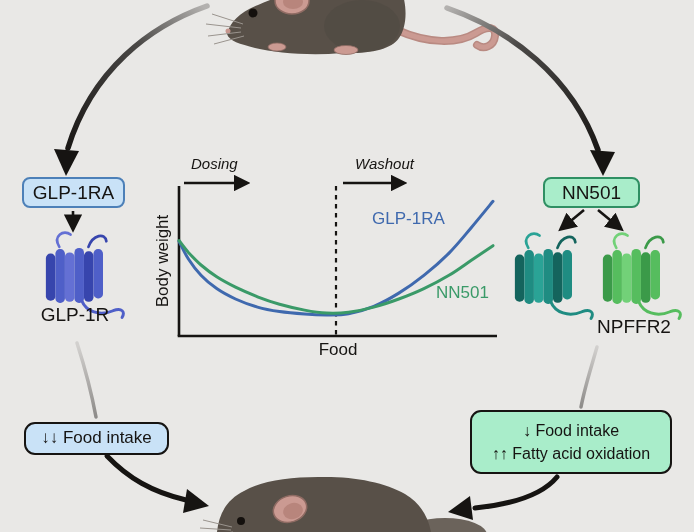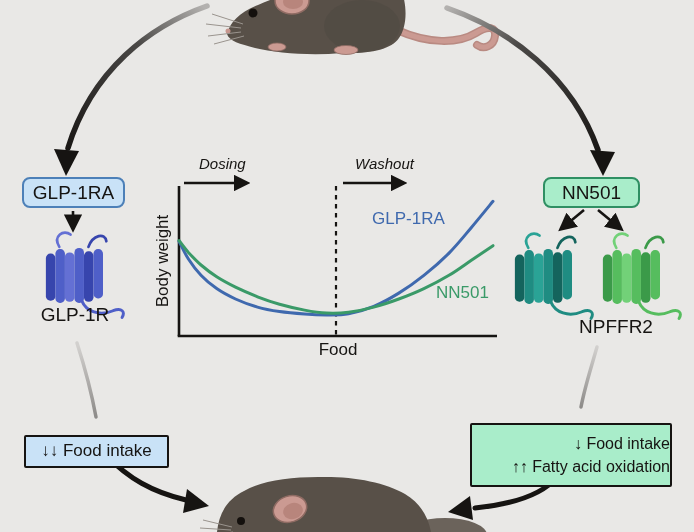--- a/index.html
+++ b/index.html
@@ -5,21 +5,21 @@
   html,body{margin:0;padding:0;}
   body{font-family:"Liberation Sans", sans-serif; background:var(--background,#e9e8e6);}
   #canvas{position:relative;width:694px;height:532px;overflow:hidden;background:var(--background,#e9e8e6);}
   #gfx{position:absolute;left:0;top:0;z-index:1;}
   .ov{position:absolute;z-index:2;color:#161412;}
   .drug-box{display:flex;align-items:center;justify-content:center;
     font-size:19px;border-radius:8px;box-sizing:border-box;border:2px solid;}
   .box-blue{background:var(--glp1ra_box_fill);border-color:var(--glp1ra_box_border);}
   .box-green{background:var(--nn501_box_fill);border-color:var(--nn501_box_border);}
   .effect-box{display:flex;flex-direction:column;align-items:center;justify-content:center;
-    border-radius:2px;box-sizing:border-box;border:2px solid;line-height:1.45;margin-top:13px;}
+    border-radius:11px;box-sizing:border-box;border:2px solid;line-height:1.45;}
   .receptor-label{font-size:19px;text-align:center;}
   .phase-label{font-style:italic;font-size:15px;}
   .series-label{font-size:17px;}
   .axis-label{font-size:17px;text-align:center;}
   .rc-blue{--rc-main:var(--blue_receptor);--rc-dark:var(--blue_receptor_dark);--rc-mid:var(--blue_receptor_mid);}
   .rc-teal{--rc-main:var(--teal_receptor);--rc-dark:var(--teal_receptor_dark);--rc-mid:var(--teal_receptor_mid);}
   .rc-green{--rc-main:var(--green_receptor);--rc-dark:var(--green_receptor_dark);--rc-mid:var(--green_receptor_mid);}
 </style>
 </head>
 <body>
@@ -137,29 +137,29 @@
   </svg>
 
   <div class="ov drug-box box-blue" style="left:22px;top:177px;width:103px;height:31px;">
     <span>GLP-1RA</span>
   </div>
   <div class="ov drug-box box-green" style="left:543px;top:177px;width:97px;height:31px;">
     <span>NN501</span>
   </div>
 
   <div class="ov receptor-label" style="left:30px;top:304px;width:90px;">GLP-1R</div>
-  <div class="ov receptor-label" style="left:572px;top:316px;width:88px;">NPFFR2</div>
+  <div class="ov receptor-label" style="left:590px;top:316px;width:88px;">NPFFR2</div>
 
   <div class="ov effect-box box-blue" style="left:24px;top:422px;width:145px;height:33px;font-size:17px;">
     <span>↓↓ Food intake</span>
   </div>
-  <div class="ov effect-box box-green" style="left:470px;top:410px;width:202px;height:64px;font-size:16px;align-items:flex-end;">
+  <div class="ov effect-box box-green" style="left:470px;top:410px;width:202px;height:64px;font-size:16px;">
     <span>↓ Food intake</span>
     <span>↑↑ Fatty acid oxidation</span>
   </div>
 
-  <div class="ov phase-label" style="left:191px;top:155px;margin-left:8px;">Dosing</div>
+  <div class="ov phase-label" style="left:191px;top:155px;">Dosing</div>
   <div class="ov phase-label" style="left:355px;top:155px;">Washout</div>
   <div class="ov series-label" style="left:372px;top:209px;color:#3f69ae;">GLP-1RA</div>
   <div class="ov series-label" style="left:436px;top:283px;color:#3a9a68;">NN501</div>
   <div class="ov axis-label" style="left:288px;top:340px;width:100px;">Food</div>
   <div class="ov axis-label" style="left:163px;top:261px;transform:translate(-50%,-50%) rotate(-90deg);white-space:nowrap;">Body weight</div>
 </div>
 
 </body></html>

